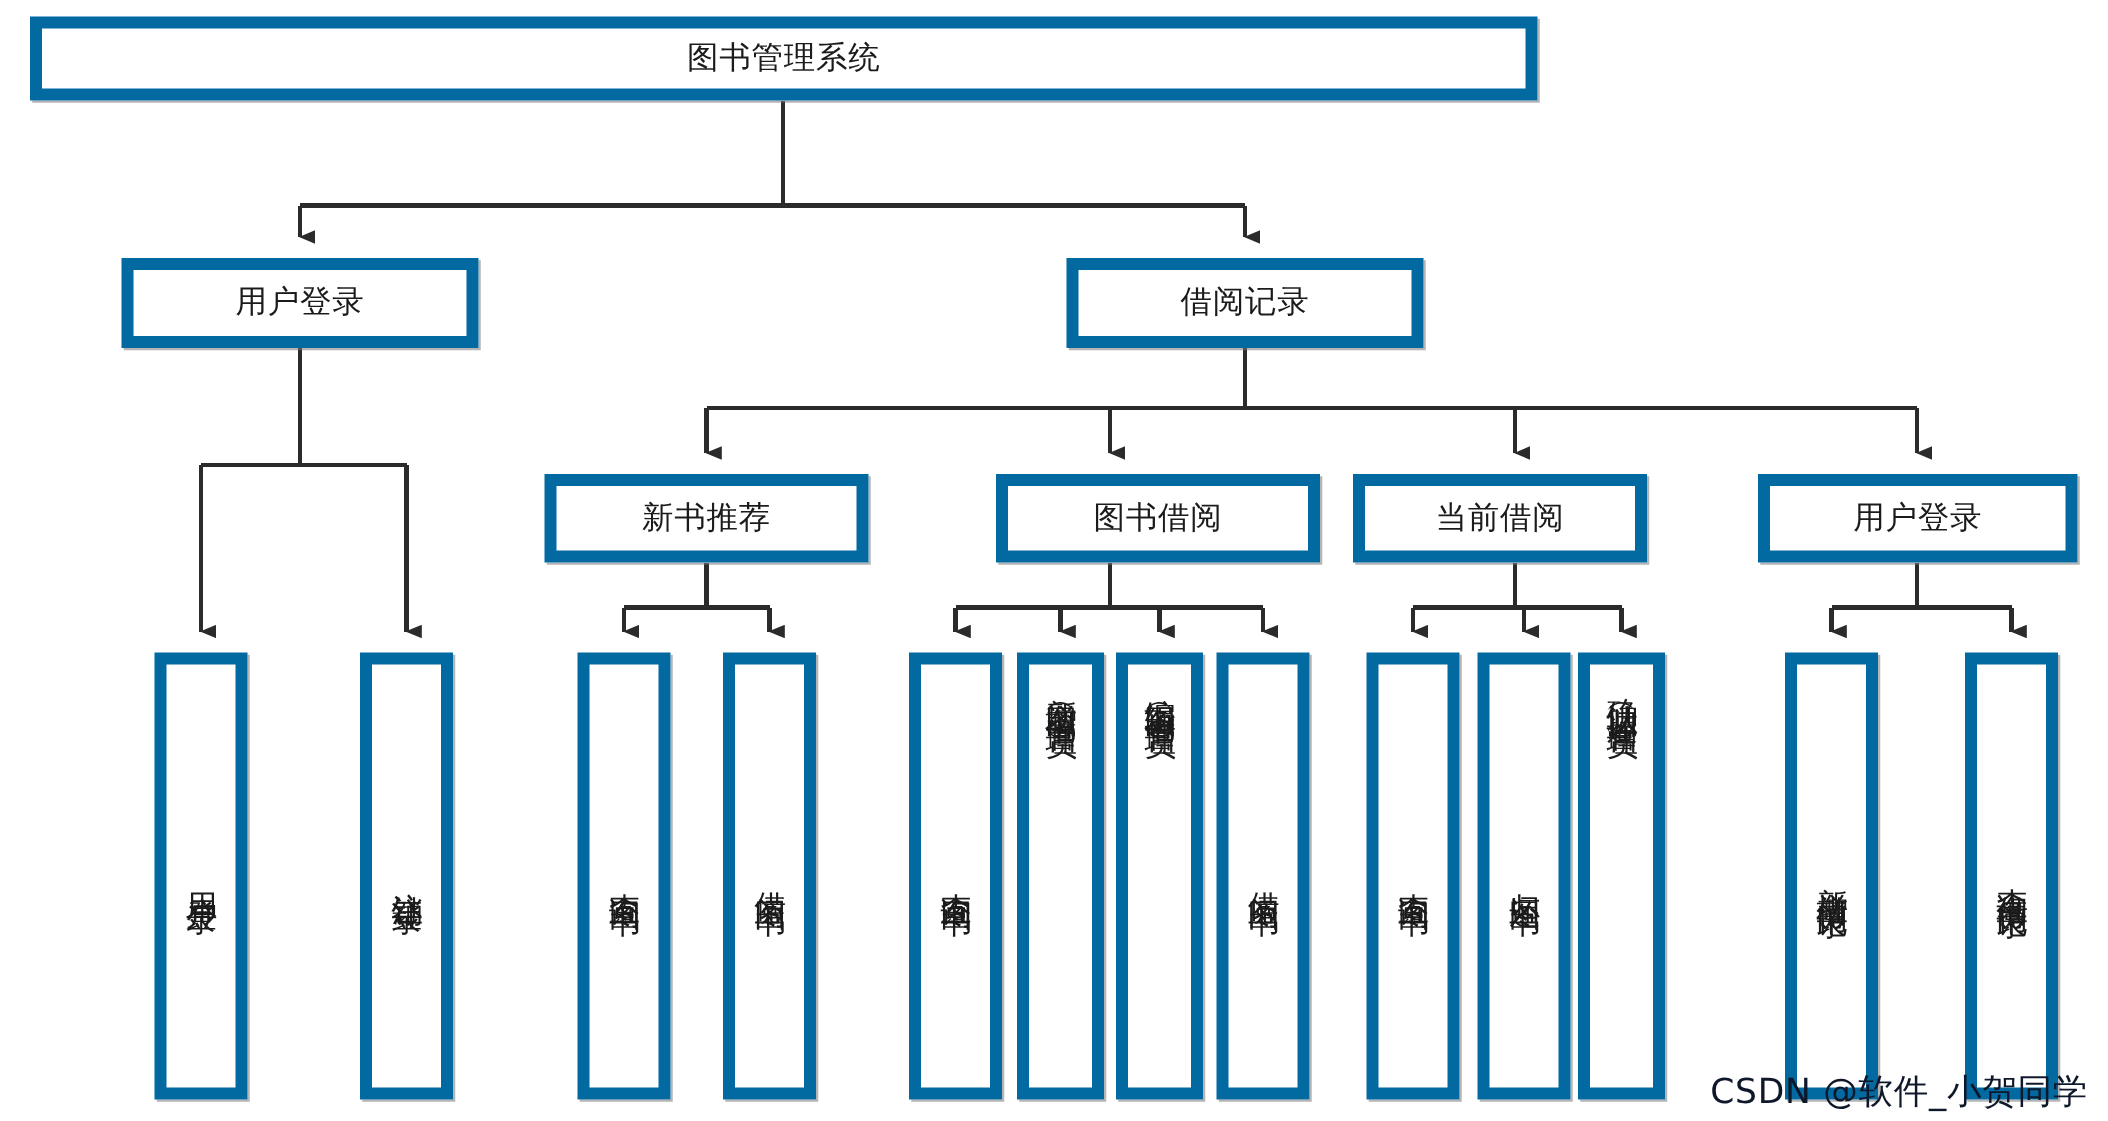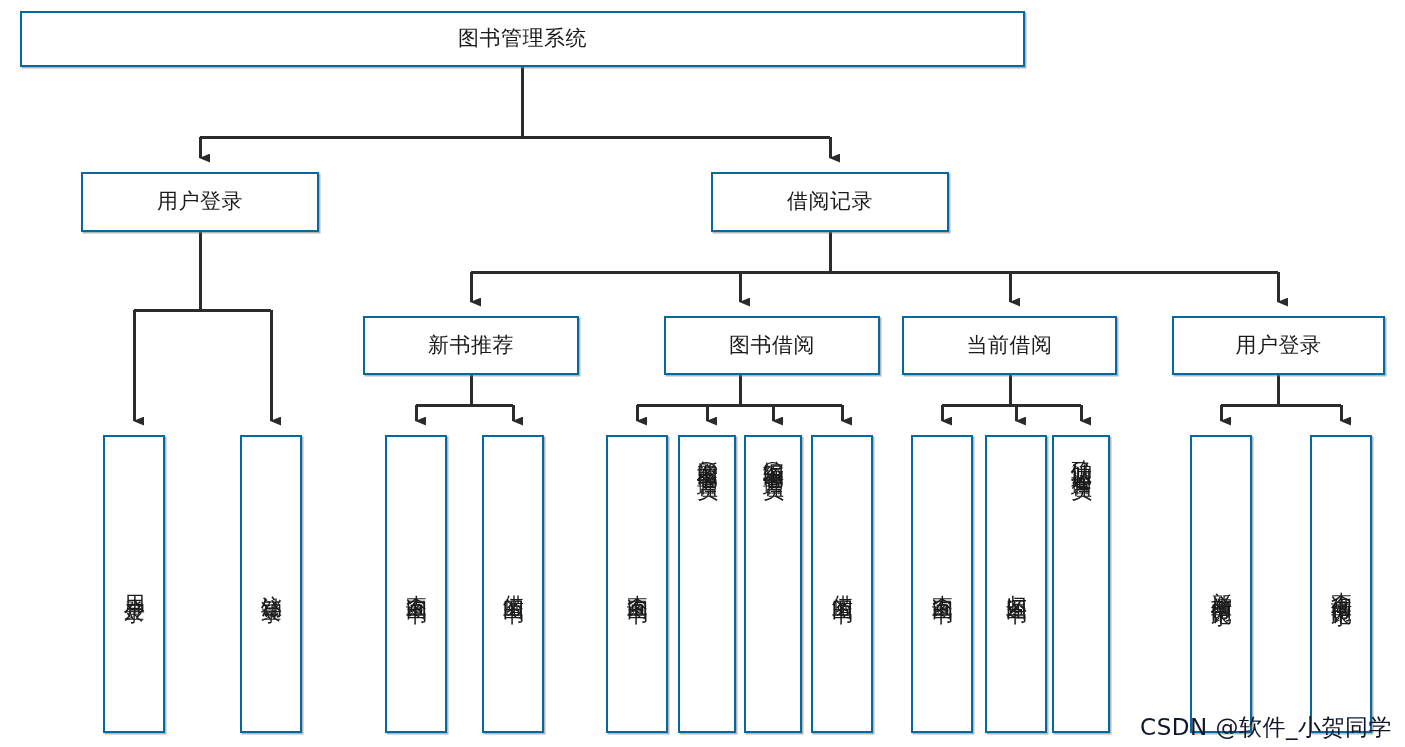--- a/index.html
+++ b/index.html
@@ -18,21 +18,21 @@
     position: absolute;
     left: 0;
     top: 0;
     width: 1405px;
     height: 747px;
   }
   .node-box {
     position: absolute;
     box-sizing: border-box;
     background: #ffffff;
-    border: 2px solid #0369a1;
+    border: 8px solid #0369a1;
     box-shadow: 1.5px 1.5px 0 0 rgba(120,120,120,0.55);
     display: flex;
     align-items: center;
     justify-content: center;
     overflow: hidden;
   }
   .node-label {
     font-size: 21px;
     color: #1b1b1b;
     line-height: 1.12;
@@ -138,21 +138,21 @@
   <div class="node-box" id="node-l2-1" style="left: 711px; top: 172px; width: 238px; height: 60px;">
     <span class="node-label">借阅记录</span>
   </div>
 
   <div class="node-box" id="node-l3-0" style="left: 363px; top: 316px; width: 216px; height: 59px;">
     <span class="node-label">新书推荐</span>
   </div>
   <div class="node-box" id="node-l3-1" style="left: 632px; top: 316px; width: 216px; height: 59px; margin-left: 32px;">
     <span class="node-label">图书借阅</span>
   </div>
-  <div class="node-box" id="node-l3-2" style="left: 902px; top: 316px; width: 215px; height: 59px;">
+  <div class="node-box" id="node-l3-2" style="left: 902px; top: 316px; width: 196px; height: 59px;">
     <span class="node-label">当前借阅</span>
   </div>
   <div class="node-box" id="node-l3-3" style="left: 1172px; top: 316px; width: 213px; height: 59px;">
     <span class="node-label">用户登录</span>
   </div>
 
   <div class="node-box vertical centered" id="node-leaf-0" style="left: 103px; top: 435px; width: 62px; height: 298px;">
     <span class="node-label">用户登录</span>
   </div>
   <div class="node-box vertical centered" id="node-leaf-1" style="left: 240px; top: 435px; width: 62px; height: 298px;">

